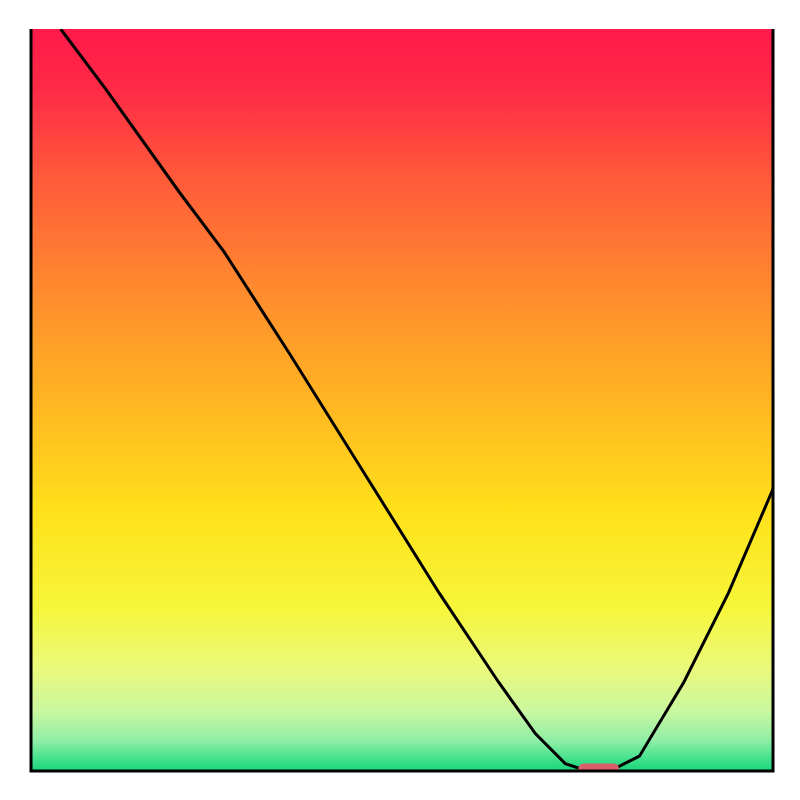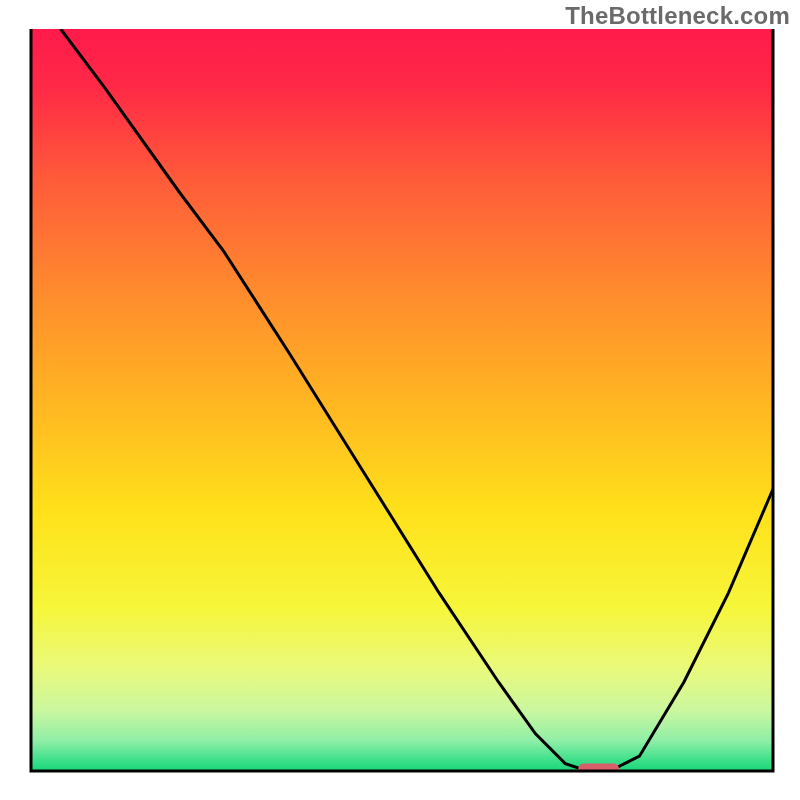--- a/index.html
+++ b/index.html
@@ -28,21 +28,20 @@
   svg {
     position: absolute;
     top: 0;
     left: 0;
   }
 </style>
 </head>
 <body>
 
 <div class="container">
-  <div class="watermark">TheBottleneck.com</div>
   <svg id="chart-svg" width="800" height="800" viewBox="0 0 800 800">
     <defs>
       <linearGradient id="bg-grad" x1="0" y1="0" x2="0" y2="1">
           <stop offset="0%" stop-color="#ff1a4b"></stop>
           <stop offset="8%" stop-color="#ff2a46"></stop>
           <stop offset="20%" stop-color="#ff5a3a"></stop>
           <stop offset="35%" stop-color="#ff8a2e"></stop>
           <stop offset="50%" stop-color="#ffb522"></stop>
           <stop offset="65%" stop-color="#ffe11a"></stop>
           <stop offset="78%" stop-color="#f6f63a"></stop>

